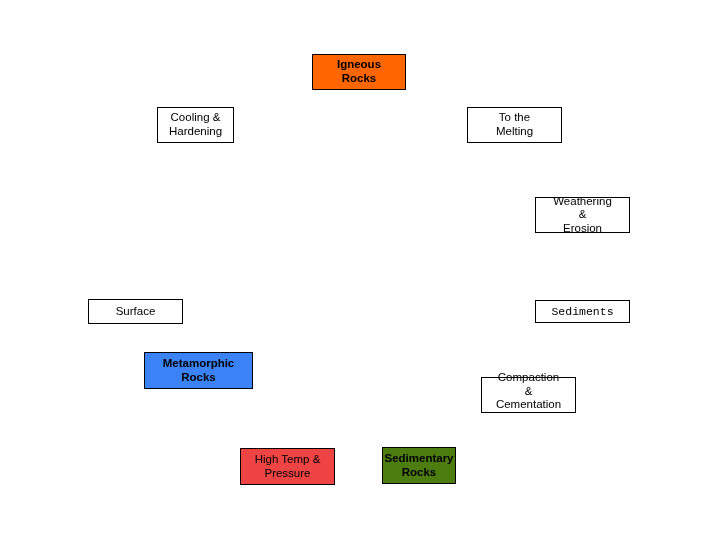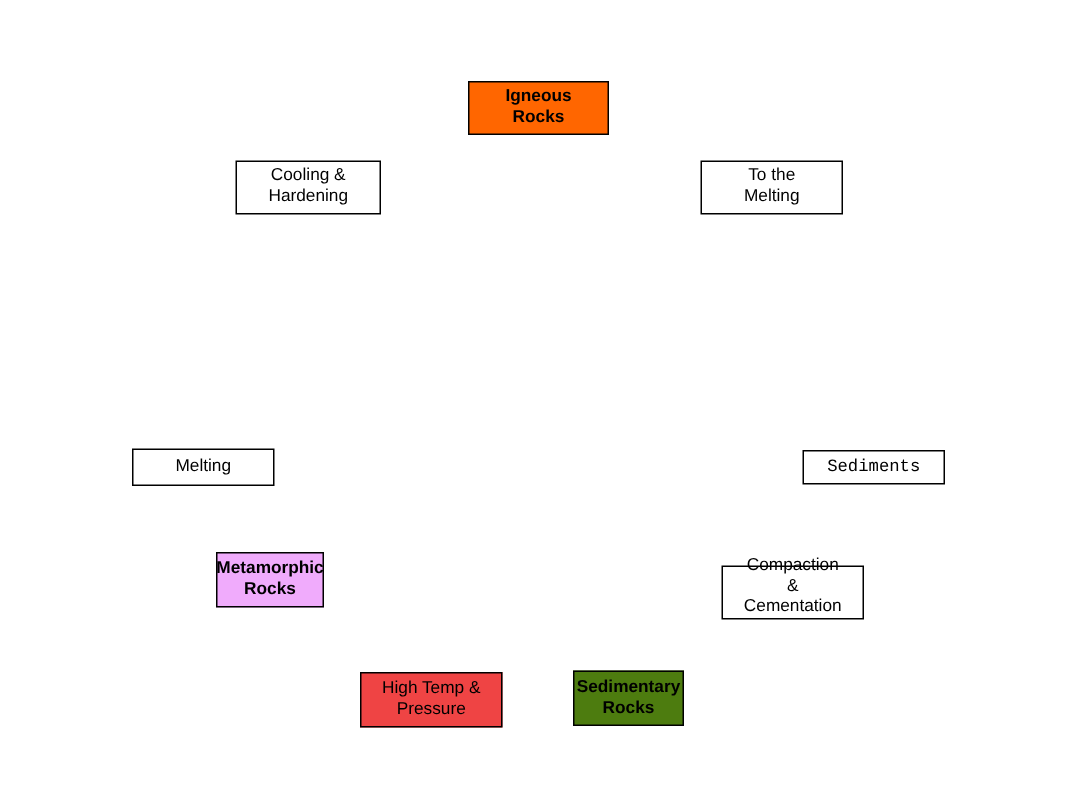--- a/index.html
+++ b/index.html
@@ -49,34 +49,38 @@
   }
 </style>
 </head>
 <body>
 
 <div id="canvas" style="width: 720px; height: 540px; background: rgb(255, 255, 255);">
     <div class="node emphasis" style="left: 312px; top: 54px; width: 94px; height: 36px; background: rgb(255, 102, 0); color: rgb(0, 0, 0); border-color: rgb(0, 0, 0);">
       <span class="label-main">Igneous
 Rocks</span>
     </div>
-    <div class="node" style="left: 157px; top: 107px; width: 97px; height: 36px; background: rgb(255, 255, 255); color: rgb(0, 0, 0); border-color: rgb(0, 0, 0);">
+    <div class="node" style="left: 157px; top: 107px; width: 77px; height: 36px; background: rgb(255, 255, 255); color: rgb(0, 0, 0); border-color: rgb(0, 0, 0);">
       <span class="label-main">Cooling &amp;
 Hardening</span>
     </div>
     <div class="node top-align" style="left: 467px; top: 107px; width: 95px; height: 36px; background: rgb(255, 255, 255); color: rgb(0, 0, 0); border-color: rgb(0, 0, 0);">
       <span class="label-main">To the Melting</span>
     </div>
+    <div class="node" style="left: 535px; top: 197px; width: 95px; height: 36px; background: rgb(255, 255, 255); color: rgb(0, 0, 0); border-color: rgb(0, 0, 0);">
+      <span class="label-main">Weathering &amp;
+Erosion</span>
+    </div>
     <div class="node" style="left: 88px; top: 299px; width: 95px; height: 25px; background: rgb(255, 255, 255); color: rgb(0, 0, 0); border-color: rgb(0, 0, 0);">
-      <span class="label-main">Melting</span>
+      <span class="label-main">Surface</span>
     </div>
     <div class="node" style="left: 535px; top: 300px; width: 95px; height: 23px; background: rgb(255, 255, 255); color: rgb(0, 0, 0); border-color: rgb(0, 0, 0); font-family: Liberation Mono, monospace;">
       <span class="label-main">Sediments</span>
     </div>
-    <div class="node emphasis" style="left: 144px; top: 368px; width: 72px; height: 37px; background: #f0abfc; color: rgb(0, 0, 0); border-color: rgb(0, 0, 0);">
+    <div class="node emphasis" style="left: 144px; top: 352px; width: 109px; height: 37px; background: #3b82f6; color: rgb(0, 0, 0); border-color: rgb(0, 0, 0);">
       <span class="label-main">Metamorphic
 Rocks</span>
     </div>
     <div class="node" style="left: 481px; top: 377px; width: 95px; height: 36px; background: rgb(255, 255, 255); color: rgb(0, 0, 0); border-color: rgb(0, 0, 0); justify-content: flex-end;">
       <span class="label-main">Compaction &amp;
 Cementation</span>
     </div>
     <div class="node" style="left: 240px; top: 448px; width: 95px; height: 37px; background: #ef4444; color: rgb(0, 0, 0); border-color: rgb(0, 0, 0);">
       <span class="label-main">High Temp &amp;
 Pressure</span>

